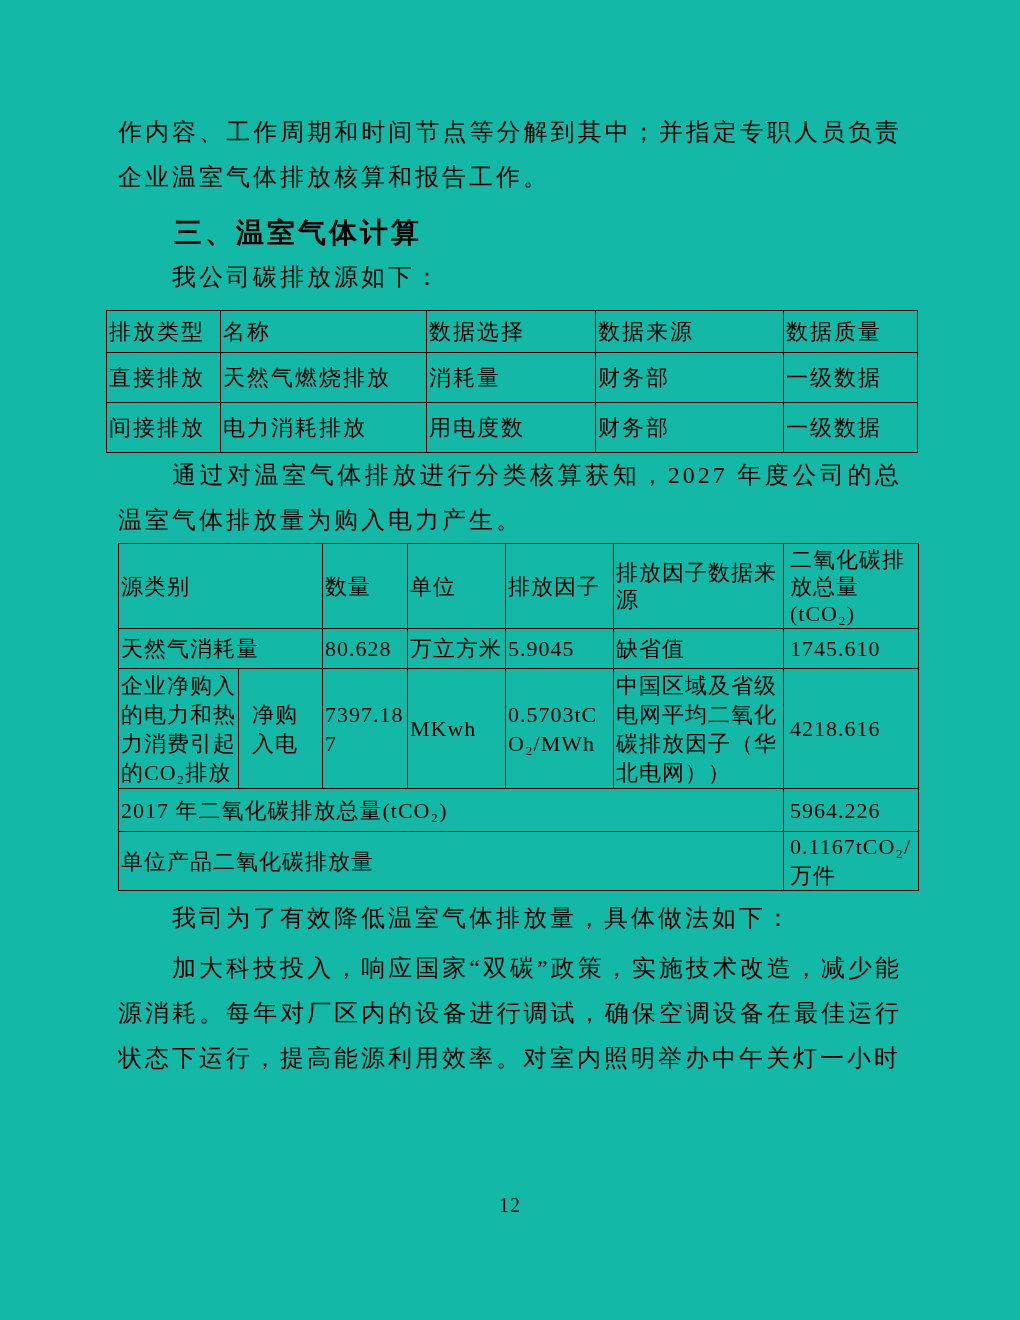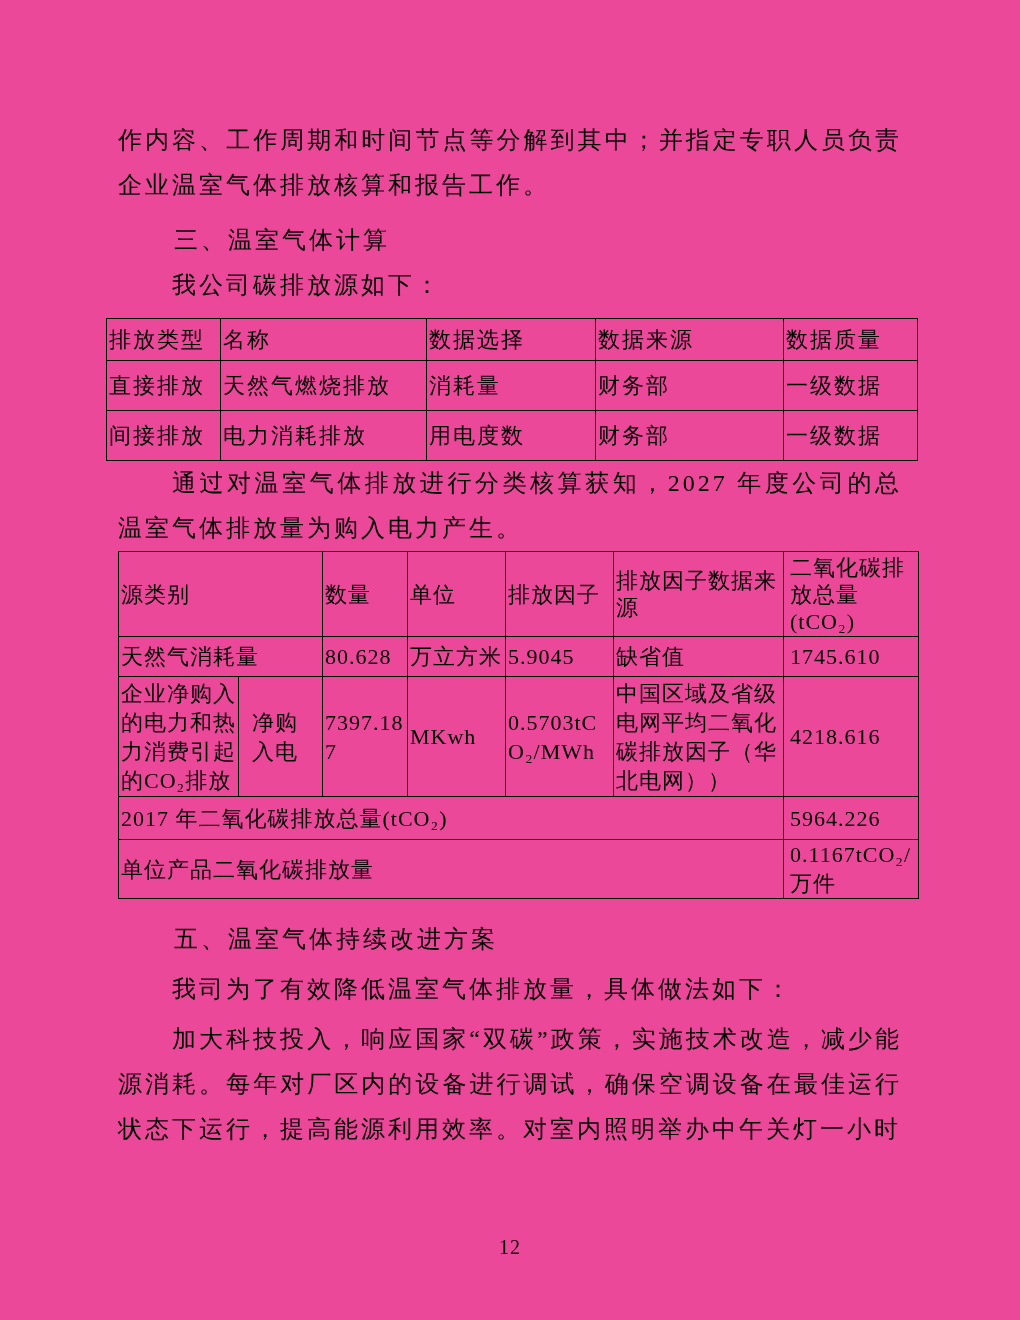--- a/index.html
+++ b/index.html
@@ -1,44 +1,44 @@
 <!DOCTYPE html>
 <html lang="zh"><head>
 <meta charset="utf-8">
 <style>
   html, body { margin: 0; padding: 0; background: #9b9b9b; }
   .page {
     width: 1020px;
     height: 1320px;
     margin: 0 auto;
-    background: #ec4899;
+    background: #14b8a6;
     position: relative;
     overflow: hidden;
     color: #000;
     font-family: "Liberation Serif", "DejaVu Serif", serif;
     box-sizing: border-box;
-    padding: 8px 118px;
+    padding: 0 118px;
   }
   
   .para {
     font-size: 24px;
     line-height: 45px;
     letter-spacing: 3px;
     text-align: justify;
     text-justify: inter-character;
     margin: 0;
   }
   .indent { text-indent: 54px; }
   .heading {
-    font-size: 24px;
+    font-size: 28px;
     line-height: 45px;
     letter-spacing: 3px;
     text-indent: 56px;
     margin: 0;
-    font-weight: normal;
+    font-weight: bold;
   }
   .p-continued { margin-top: 110px; }
   .h-three     { margin-top: 10px; }
   .p-lead3     { margin-top: 0; }
   .h-four      { margin-top: 8px; }
   .p-lead4     { margin-top: 0; }
   .h-five      { margin-top: 18px; }
   .p-lead5     { margin-top: 5px; }
   .p-body5     { margin-top: 5px; }
 
@@ -81,21 +81,21 @@
   .tr-unitp { height: 57px; }
   .cell-break { word-break: break-all; }
   .cell-sub  { padding: 0 13px; }   
   .cell-co2col { padding: 0 6px; word-break: break-all; }
   .cell-co2hdr { padding: 0 6px; }
 
   
   .page-number {
     position: absolute;
     left: 0;
-    top: 1236px;
+    top: 1194px;
     width: 100%;
     text-align: center;
     font-size: 20px;
     letter-spacing: 1px;
   }
 </style>
 </head>
 <body>
 
 <div class="page">
@@ -182,21 +182,20 @@
         <td colspan="6">2017 年二氧化碳排放总量(tCO₂)</td>
         <td class="cell-co2col">5964.226</td>
       </tr>
       <tr class="tr-unitp">
         <td colspan="6">单位产品二氧化碳排放量</td>
         <td class="cell-co2col">0.1167tCO₂/万件</td>
       </tr>
     </tbody>
   </table>
 
-  <p class="heading h-five">五、温室气体持续改进方案</p>
 
   <p class="para indent p-lead5">我司为了有效降低温室气体排放量，具体做法如下：</p>
 
   <p class="para indent p-body5">加大科技投入，响应国家“双碳”政策，实施技术改造，减少能源消耗。每年对厂区内的设备进行调试，确保空调设备在最佳运行状态下运行，提高能源利用效率。对室内照明举办中午关灯一小时</p>
 
   <div class="page-number">12</div>
 
 </div>
 
 </body></html>

